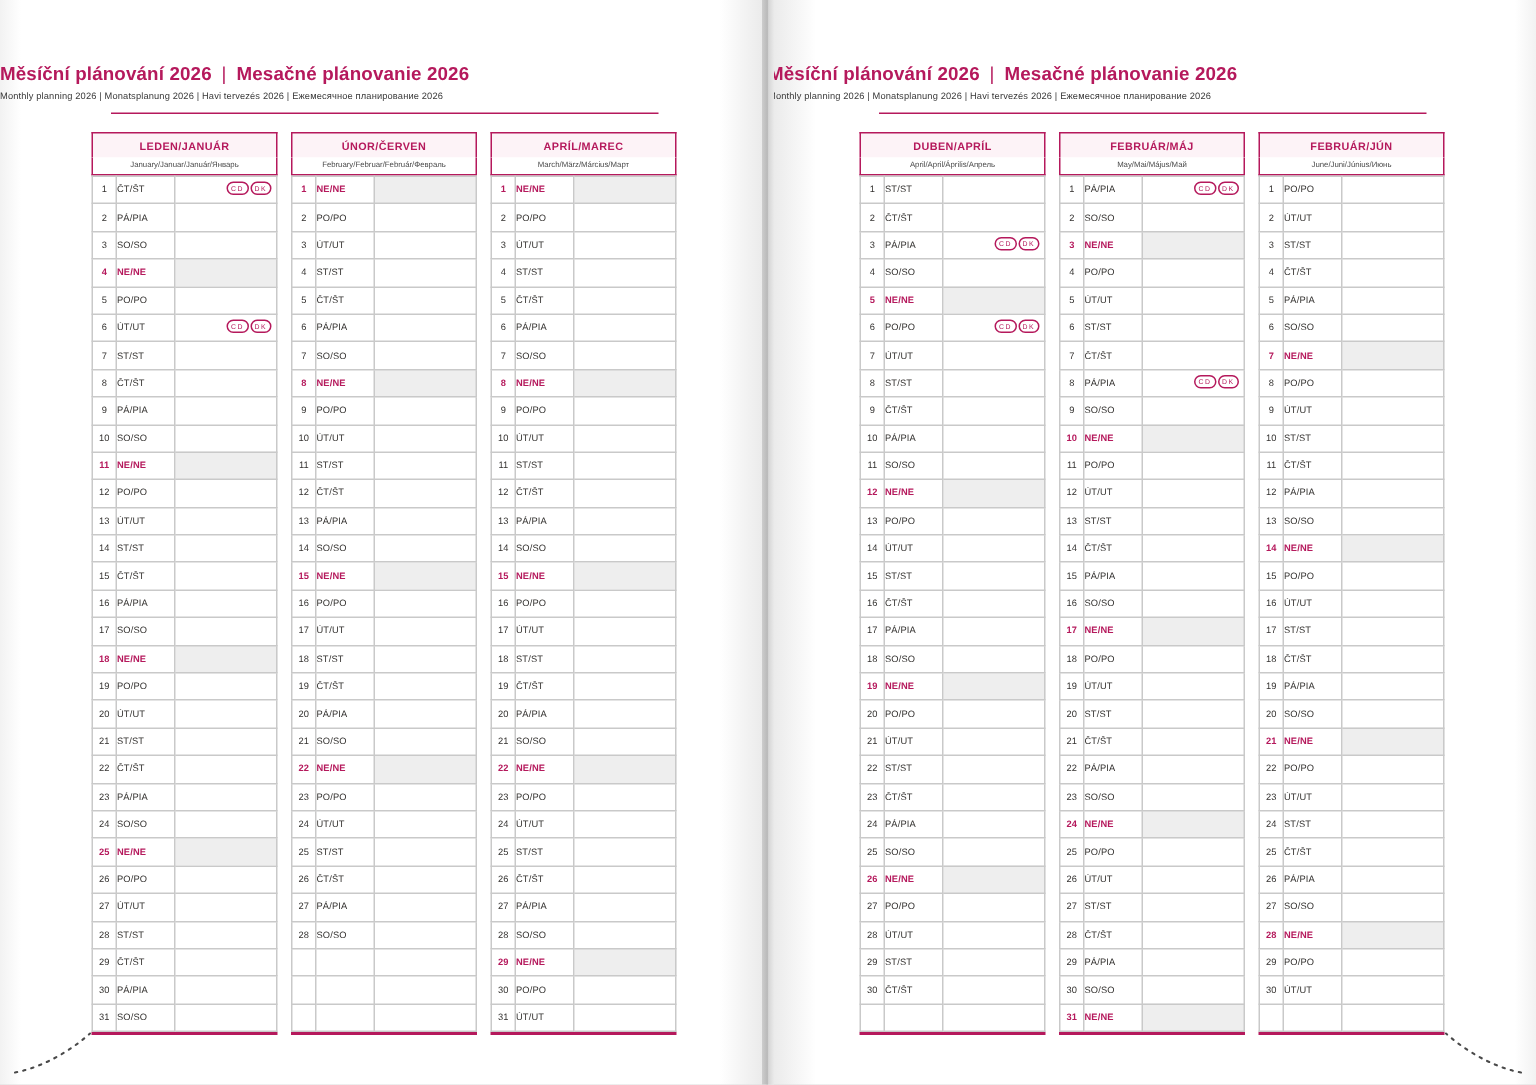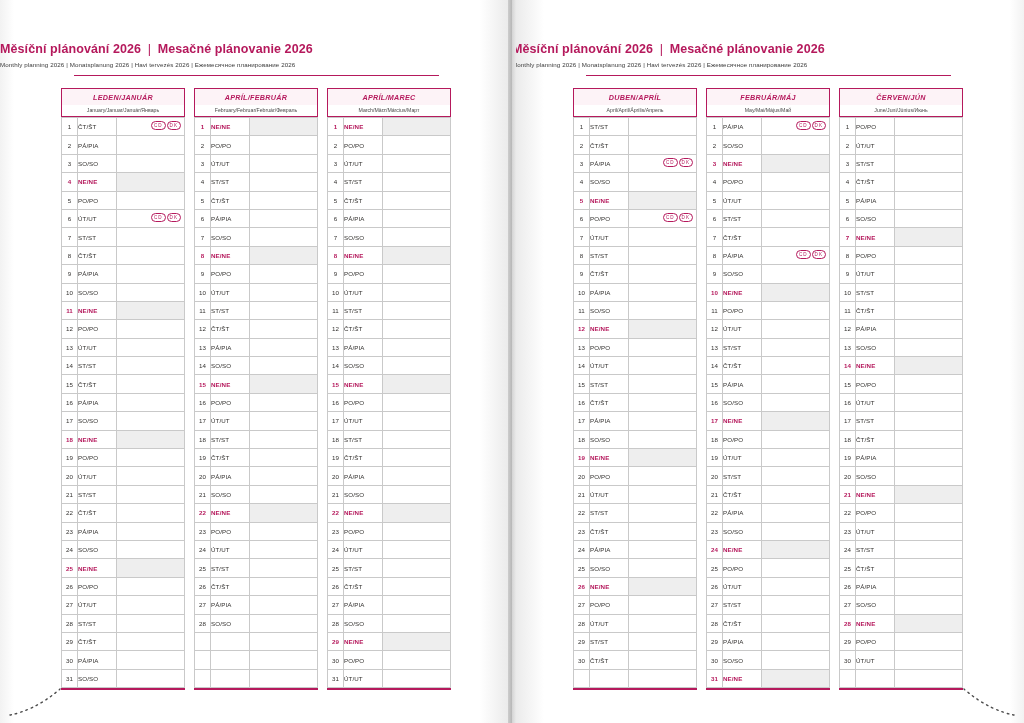--- a/index.html
+++ b/index.html
@@ -40,21 +40,20 @@
   .months{
     position:absolute;top:88px;left:0;width:512px;
     display:flex;justify-content:center;gap:9px;
   }
   .month{width:124px;}
   .m-title{
     border:1px solid #b5195c;border-bottom:none;
     text-align:center;font-size:7.2px;font-weight:bold;color:#b5195c;
     letter-spacing:.3px;padding:4px 0 3px 0;
     background:#fdf3f7;
-    font-style:italic;
   }
   .m-sub{
     border-left:1px solid #b5195c;border-right:1px solid #b5195c;
     border-bottom:1px solid #b5195c;
     text-align:center;font-size:5.2px;color:#4a4a4a;padding:2px 0 3px 0;
     background:#ffffff;
   }
   table.days{
     border-collapse:collapse;width:124px;margin-top:0;
     table-layout:fixed;
@@ -260,21 +259,21 @@
                 <tr>
                   <td class="num">31</td>
                   <td class="dow">SO/SO</td>
                   <td class="note"></td>
                 </tr>
               </tbody>
             </table>
             <div class="bottomrule"></div>
           </div>
           <div class="month">
-            <div class="m-title">APRÍL/FEBRUÁR</div>
+            <div class="m-title">ÚNOR/ČERVEN</div>
             <div class="m-sub">February/Februar/Február/Февраль</div>
             <table class="days">
               <tbody>
                 <tr class="weekend">
                   <td class="num">1</td>
                   <td class="dow">NE/NE</td>
                   <td class="note"></td>
                 </tr>
                 <tr>
                   <td class="num">2</td>
@@ -945,21 +944,21 @@
                 <tr class="weekend">
                   <td class="num">31</td>
                   <td class="dow">NE/NE</td>
                   <td class="note"></td>
                 </tr>
               </tbody>
             </table>
             <div class="bottomrule"></div>
           </div>
           <div class="month">
-            <div class="m-title">ČERVEN/JÚN</div>
+            <div class="m-title">FEBRUÁR/JÚN</div>
             <div class="m-sub">June/Juni/Június/Июнь</div>
             <table class="days">
               <tbody>
                 <tr>
                   <td class="num">1</td>
                   <td class="dow">PO/PO</td>
                   <td class="note"></td>
                 </tr>
                 <tr>
                   <td class="num">2</td>

